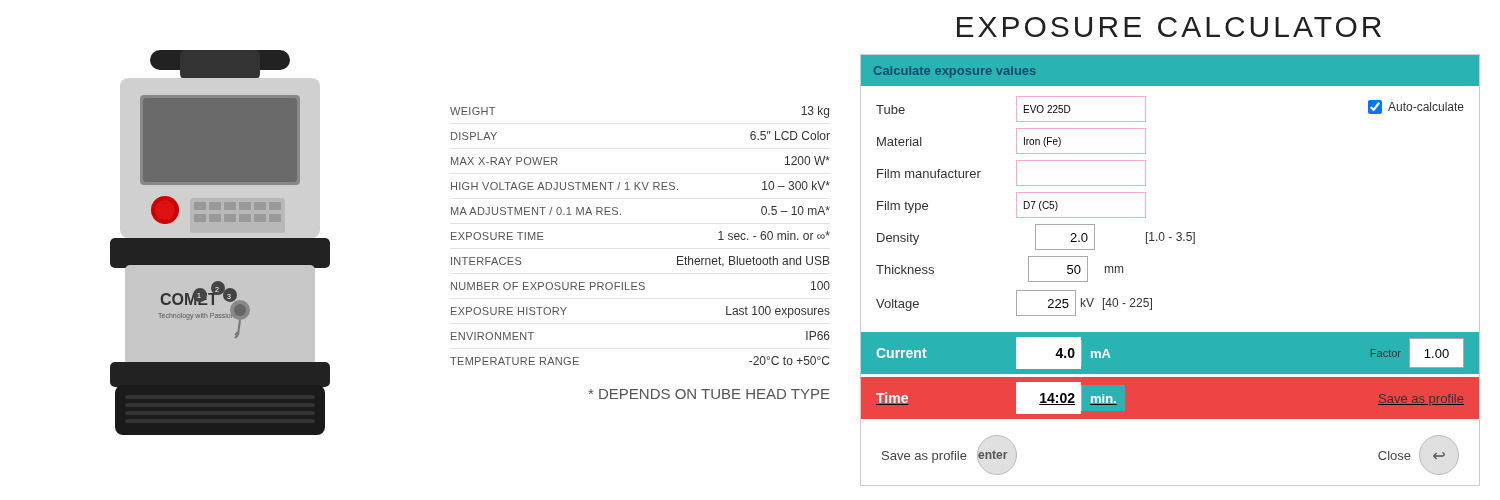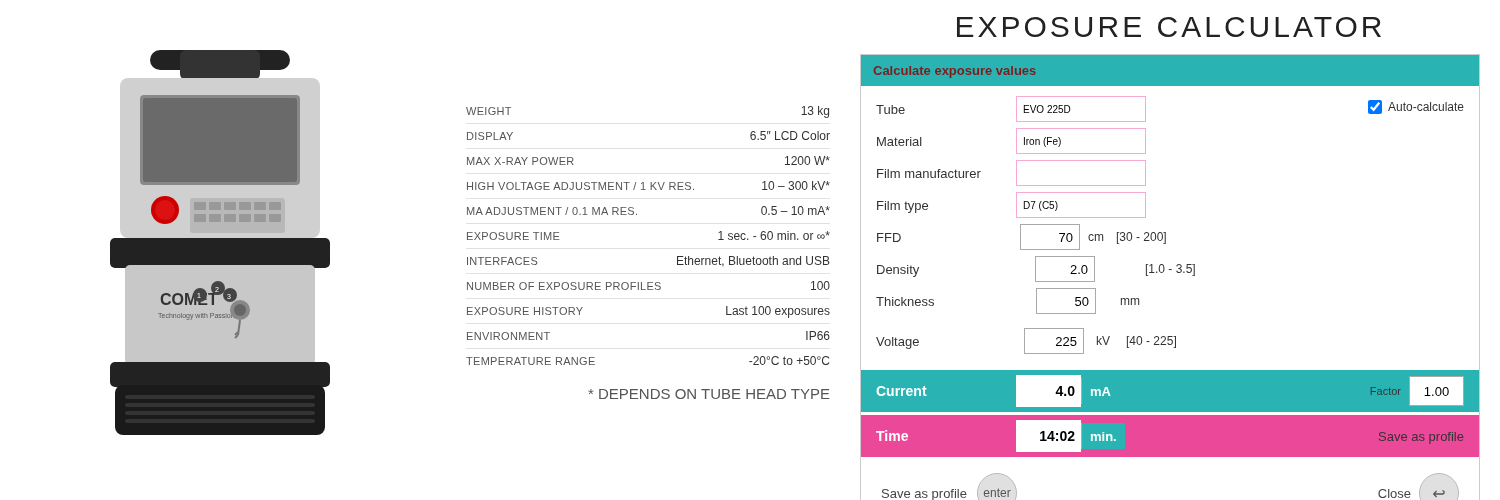--- a/index.html
+++ b/index.html
@@ -55,21 +55,20 @@
       flex-shrink: 0;
     }
 
     .spec-row {
       display: flex;
       justify-content: space-between;
       align-items: center;
       padding: 5px 0;
       border-bottom: 1px solid #e0e0e0;
       font-size: 12px;
-      margin-left: 16px;
     }
 
     .spec-row:last-child {
       border-bottom: none;
     }
 
     .spec-label {
       color: #555;
       font-size: 11px;
       letter-spacing: 0.3px;
@@ -112,21 +111,21 @@
       text-transform: uppercase;
     }
 
     .calc-panel {
       border: 1px solid #ccc;
       background: #fff;
     }
 
     .calc-header {
       background: #2ab3b3;
-      color: #7f1d1d;
+      color: #0c4a6e;
       font-weight: bold;
       font-size: 13px;
       padding: 8px 12px;
     }
 
     .calc-body {
       padding: 10px 15px;
     }
 
     .calc-field-label {
@@ -185,24 +184,24 @@
     }
 
     .enter-btn {
       background: #e0e0e0;
       border: 1px solid #bbb;
       border-radius: 50%;
       width: 40px;
       height: 40px;
       display: flex;
       align-items: center;
-      justify-content: center;
       font-size: 12px;
       cursor: pointer;
       color: #555;
+      font-weight: bold;
     }
 
     .close-area {
       display: flex;
       align-items: center;
       gap: 8px;
     }
 
     .close-text {
       font-size: 13px;
@@ -228,21 +227,22 @@
       align-items: center;
       padding: 5px 15px;
       margin-bottom: 3px;
     }
 
     .result-row-inner.current-row {
       background: #2ab3b3;
     }
 
     .result-row-inner.time-row {
-      background: #ec4899;
+      background: #ef4444;
+      text-decoration: underline;
     }
 
     .rl-label {
       width: 140px;
       color: #fff;
       font-weight: bold;
       font-size: 14px;
     }
 
     .rl-input-wrap {
@@ -445,42 +445,36 @@
               <input class="calc-input" type="text" style="">
               <span></span>
             </div>
 
             <div style="display:grid; grid-template-columns:140px 140px 1fr; align-items:center; margin-bottom:6px;">
               <span class="calc-field-label">Film type</span>
               <input class="calc-input" type="text" value="D7 (C5)" style="">
               <span></span>
             </div>
 
-            <div style="display:grid; grid-template-columns:140px auto auto 1fr; align-items:center; margin-bottom:6px; gap:4px;">
-              <span class="calc-field-label">FFD</span>
-              <input class="calc-input-narrow" type="text" value="70" style="">
-              <span class="calc-unit">cm</span>
-              <span class="calc-range">[30 - 200]</span>
-            </div>
 
             <div style="display:grid; grid-template-columns:140px auto auto 1fr; align-items:center; margin-bottom:6px; gap:19px;">
               <span class="calc-field-label">Density</span>
               <input class="calc-input-narrow" type="text" value="2.0" style="">
               <span class="calc-unit"></span>
               <span class="calc-range">[1.0 - 3.5]</span>
             </div>
 
-            <div style="display:grid; grid-template-columns:140px auto auto 1fr; align-items:center; margin-bottom:14px; gap:20px;">
+            <div style="display:grid; grid-template-columns:140px auto auto 1fr; align-items:center; margin-bottom:8px; gap:12px;">
               <span class="calc-field-label">Thickness</span>
               <input class="calc-input-narrow" type="text" value="50" style="">
               <span class="calc-unit">mm</span>
               <span class="calc-range"></span>
             </div>
 
-            <div style="display:grid; grid-template-columns:140px auto auto 1fr; align-items:center; margin-bottom:6px; gap:8px;">
+            <div style="display:grid; grid-template-columns:140px auto auto 1fr; align-items:center; margin-bottom:6px; gap:0;">
               <span class="calc-field-label">Voltage</span>
               <input class="calc-input-narrow" type="text" value="225" style="">
               <span class="calc-unit">kV</span>
               <span class="calc-range">[40 - 225]</span>
             </div>
           </div>
 
           <div style="display:flex; align-items:center; gap:6px; padding-top:4px; flex-shrink:0;">
             <input type="checkbox" checked="" style="width: 14px; height: 14px;">
             <span style="font-size:12px; color:#333;">Auto-calculate</span>

